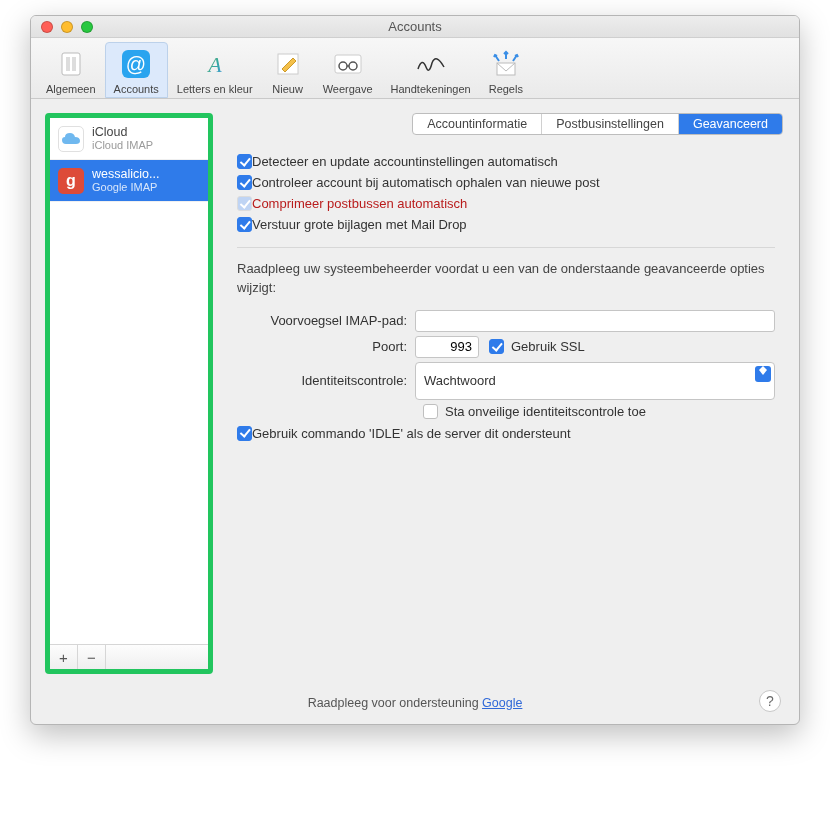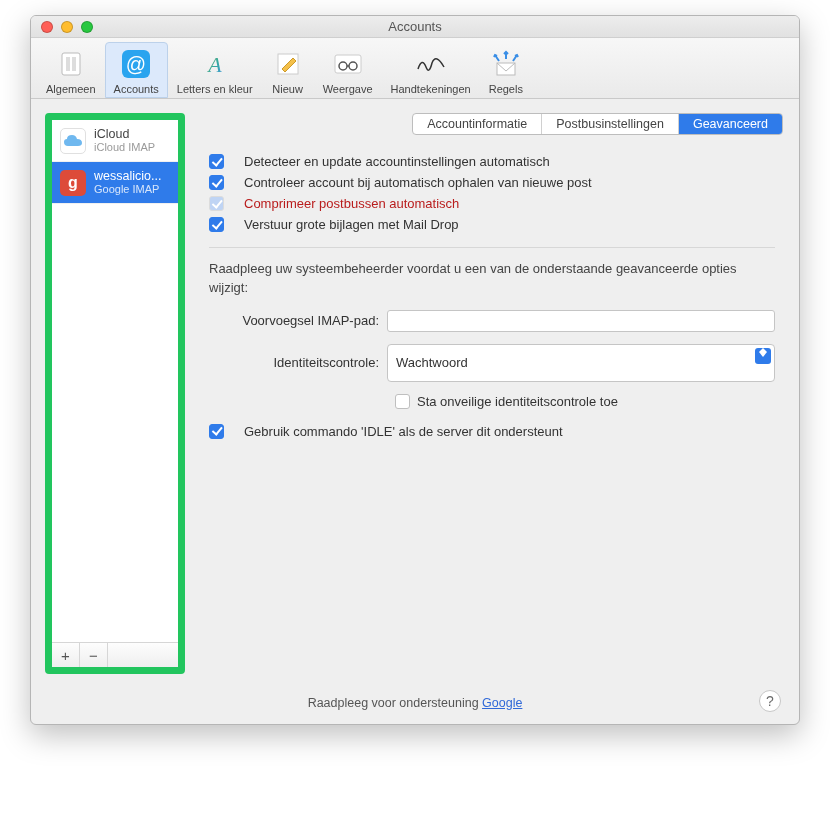--- a/index.html
+++ b/index.html
@@ -42,22 +42,22 @@
   }
   .tb-item { display:flex; flex-direction:column; align-items:center; padding:4px 8px 2px 8px; border:1px solid transparent; border-radius:4px 4px 0 0; font-size:11px; color:#444; cursor:default;}
   .tb-item.selected { background:#dce9fb; border-color:#bcd1ea; }
   .tb-icon { width:34px; height:34px; display:flex; align-items:center; justify-content:center; }
   .tb-label { margin-top:2px; }
   .content {
     flex:1; display:flex; padding:14px; gap:14px;
     background:#efefef;
   }
   .sidebar {
-    width:140px; display:flex; flex-direction:column;
-    border:7px solid #22c55e; border-radius:4px; background:#fff;
+    width:168px; display:flex; flex-direction:column;
+    border:5px solid #22c55e; border-radius:4px; background:#fff;
     overflow:hidden;
   }
   .accounts-list { flex:1; overflow:auto; }
   .acct { display:flex; align-items:center; gap:8px; padding:7px 8px; border-bottom:1px solid #f0f0f0;}
   .acct .acct-icon{ width:26px; height:26px; border-radius:5px; display:flex; align-items:center; justify-content:center; font-weight:bold; color:#fff;}
   .acct .acct-text { display:flex; flex-direction:column; line-height:1.15;}
   .acct .acct-name { font-size:12.5px; color:#444;}
   .acct .acct-sub  { font-size:11px; color:#9a9a9a;}
   .acct.selected { background:#2f7bea; }
   .acct.selected .acct-name{color:#fff}
@@ -69,30 +69,30 @@
   .sqbtn:last-child{border-right:none}
   .main { flex:1; display:flex; flex-direction:column; }
   .tabs { display:flex; justify-content:flex-end; padding:0 2px 10px 2px;}
   .tabgroup{
     display:flex; border:1px solid #bdbdbd; border-radius:4px; overflow:hidden; background:#fff; font-size:12.5px;
   }
   .tab{ padding:3px 14px; border-right:1px solid #d0d0d0; color:#444;}
   .tab:last-child{border-right:none}
   .tab.selected{ background:#2f7bea; color:#fff;}
   .panel { flex:1; padding:6px 10px 0 10px; }
-  .check-row{ display:flex; align-items:center; gap:20px; padding:3px 0; font-size:13px; color:#333;}
+  .check-row{ display:flex; align-items:center; gap:0; padding:3px 0; font-size:13px; color:#333;}
   .check-row.disabled{ color:#b91c1c;}
   .chk{ width:15px; height:15px; border:1px solid #bfbfbf; border-radius:3px; background:#fff; display:flex; align-items:center; justify-content:center; flex-shrink:0;}
   .chk.checked{ background:#2f7bea; border-color:#2f7bea;}
   .chk.checked::after{content:""; width:4px; height:8px; border:solid #fff; border-width:0 2px 2px 0; transform:rotate(40deg) translate(-0.5px,-1px);}
   .chk.disabled{ background:#f2f2f2; border-color:#dcdcdc;}
   .chk.disabled.checked{ background:#bfd4f4;}
   .sep{ border-top:1px solid #d7d7d7; margin:12px 0;}
   .help-text{ color:#444; line-height:1.45; margin-bottom:12px; font-size:13px;}
-  .form-row{ display:flex; align-items:center; margin-bottom:12px;}
+  .form-row{ display:flex; align-items:center; margin-bottom:4px;}
   .form-label{ width:178px; text-align:right; padding-right:8px; color:#333; font-size:13px;}
   .txt{ border:1px solid #c5c5c5; border-radius:3px; padding:2px 6px; height:22px; font-size:13px; background:#fff;}
   .select{ border:1px solid #c5c5c5; border-radius:4px; height:38px; padding:0 22px 0 8px; background:#fff; font-size:13px; display:flex; align-items:center; position:relative; min-width:160px;}
   .select::after{content:""; position:absolute; right:3px; top:3px; width:16px; height:16px; background:#2f7bea; border-radius:3px;}
   .select .caret{position:absolute; right:7px; top:7px; width:0;height:0;border-left:4px solid transparent;border-right:4px solid transparent;border-top:5px solid #fff; z-index:1;}
   .select .caret2{position:absolute; right:7px; top:3px; width:0;height:0;border-left:4px solid transparent;border-right:4px solid transparent;border-bottom:4px solid #fff; z-index:1;}
   .sub-indent{ margin-left:186px; }
   .footer{
     text-align:center; font-size:12.5px; color:#555; padding:8px 0 14px 0;
     position:relative;
@@ -254,20 +254,27 @@
 
         <div class="sep"></div>
 
         <div class="help-text">Raadpleeg uw systeembeheerder voordat u een van de onderstaande geavanceerde opties wijzigt:</div>
 
         <div class="form-row">
           <div class="form-label">Voorvoegsel IMAP-pad:</div>
           <input class="txt" style="flex: 1 1 0%;" value="">
         </div>
 
+        <div class="form-row">
+          <div class="form-label">Poort:</div>
+          <input class="txt" style="width: 64px; text-align: right;" value="993">
+          <div style="width:10px"></div>
+          <div class="chk checked"></div>
+          <span style="margin-left:7px">Gebruik SSL</span>
+        </div>
 
         <div class="form-row">
           <div class="form-label">Identiteitscontrole:</div>
           <div class="select" style="flex:1">
             <span>Wachtwoord</span>
             <span class="caret2"></span>
               <span class="caret"></span>
           </div>
         </div>
 

